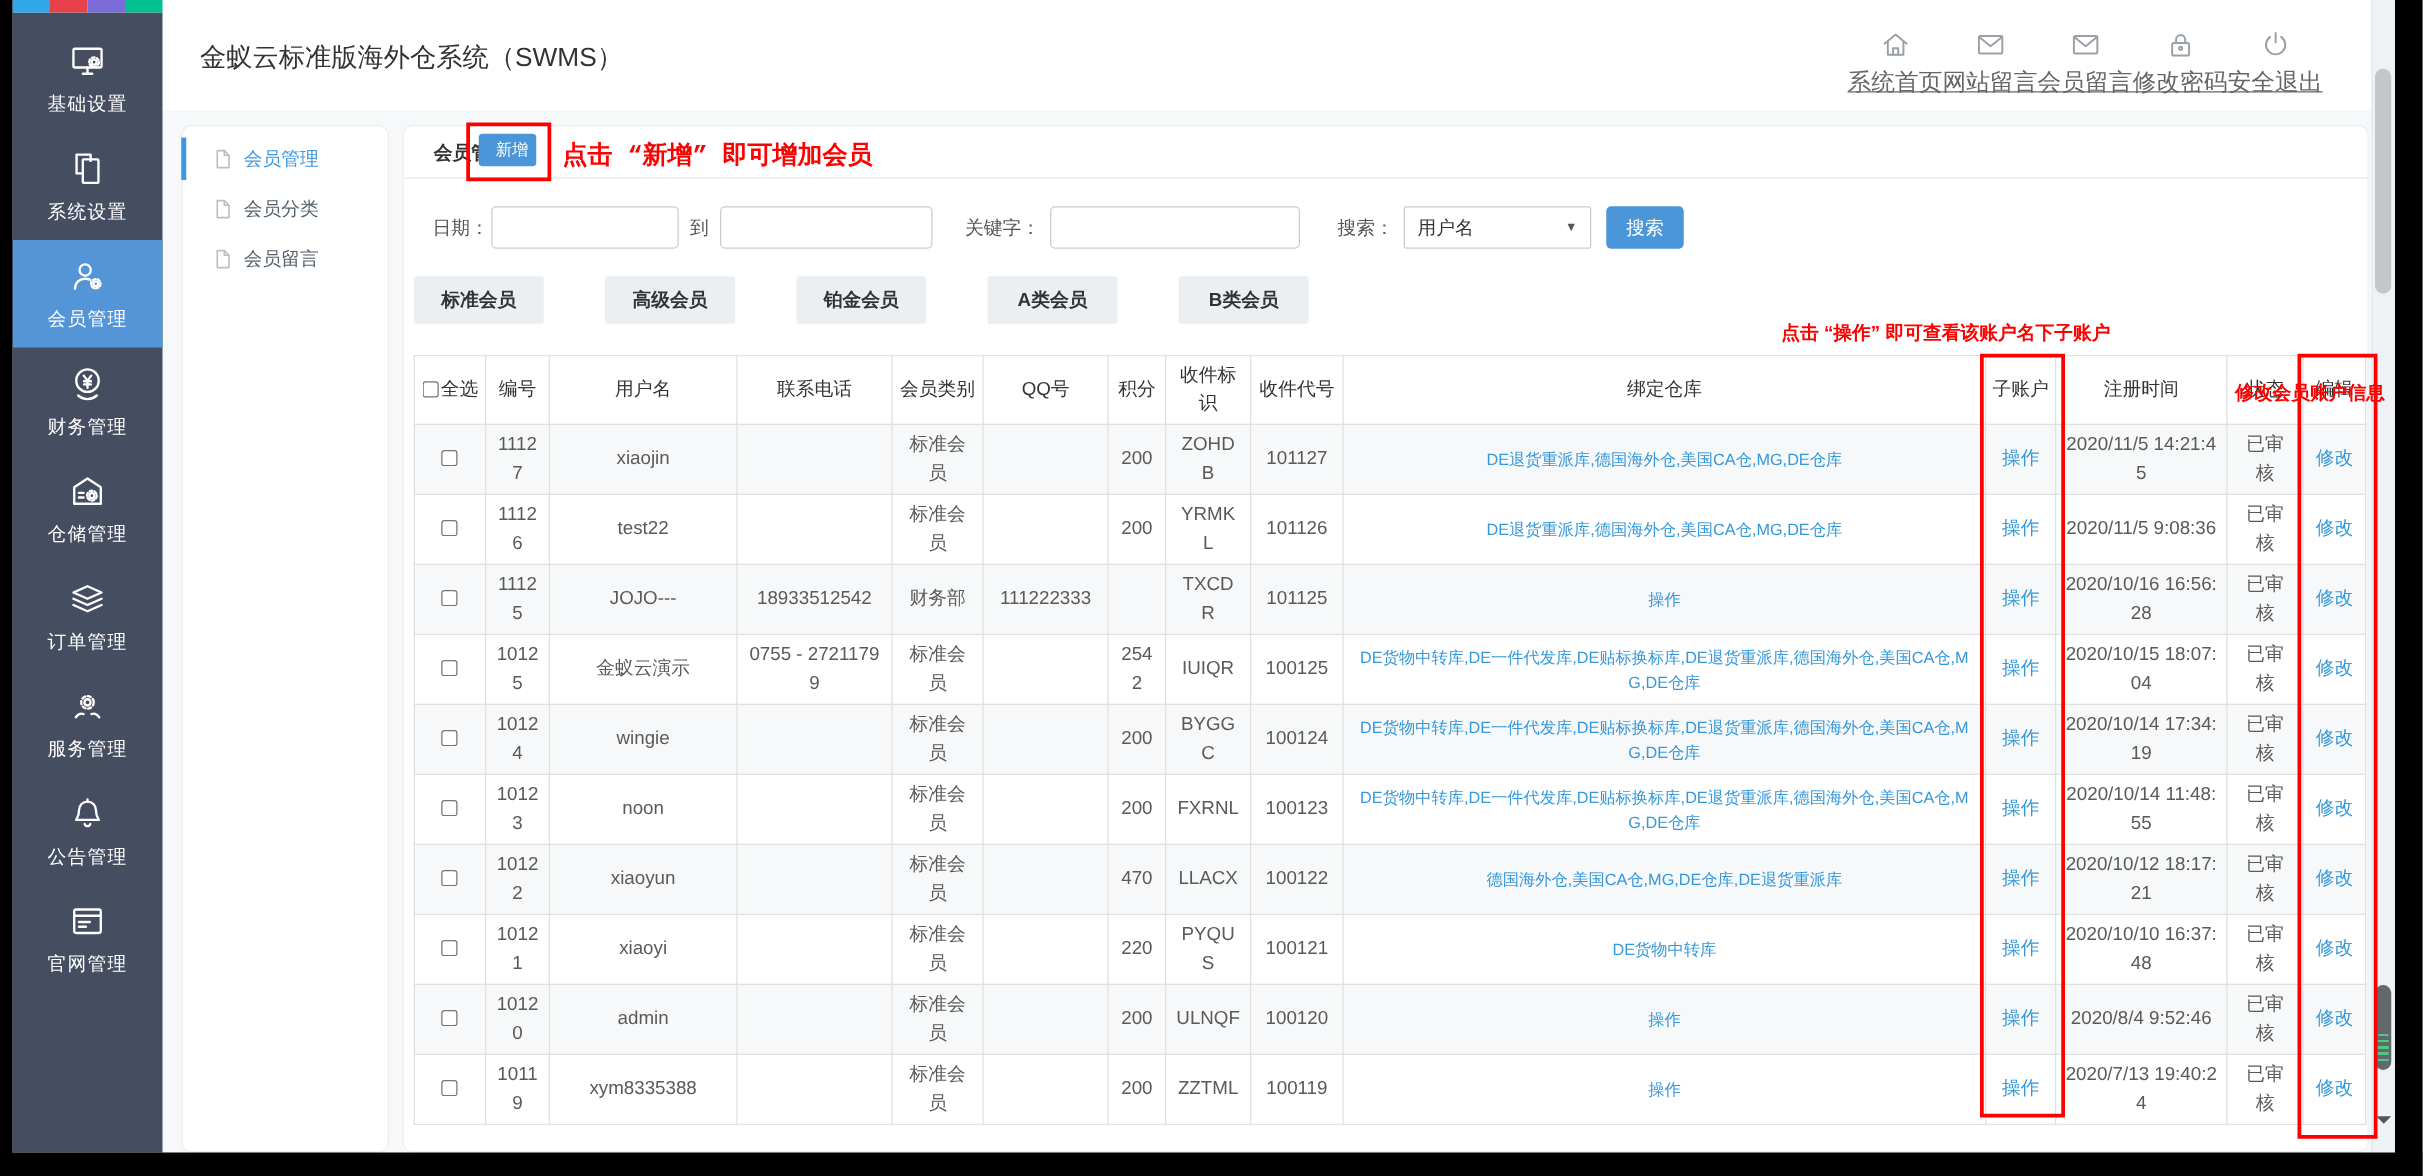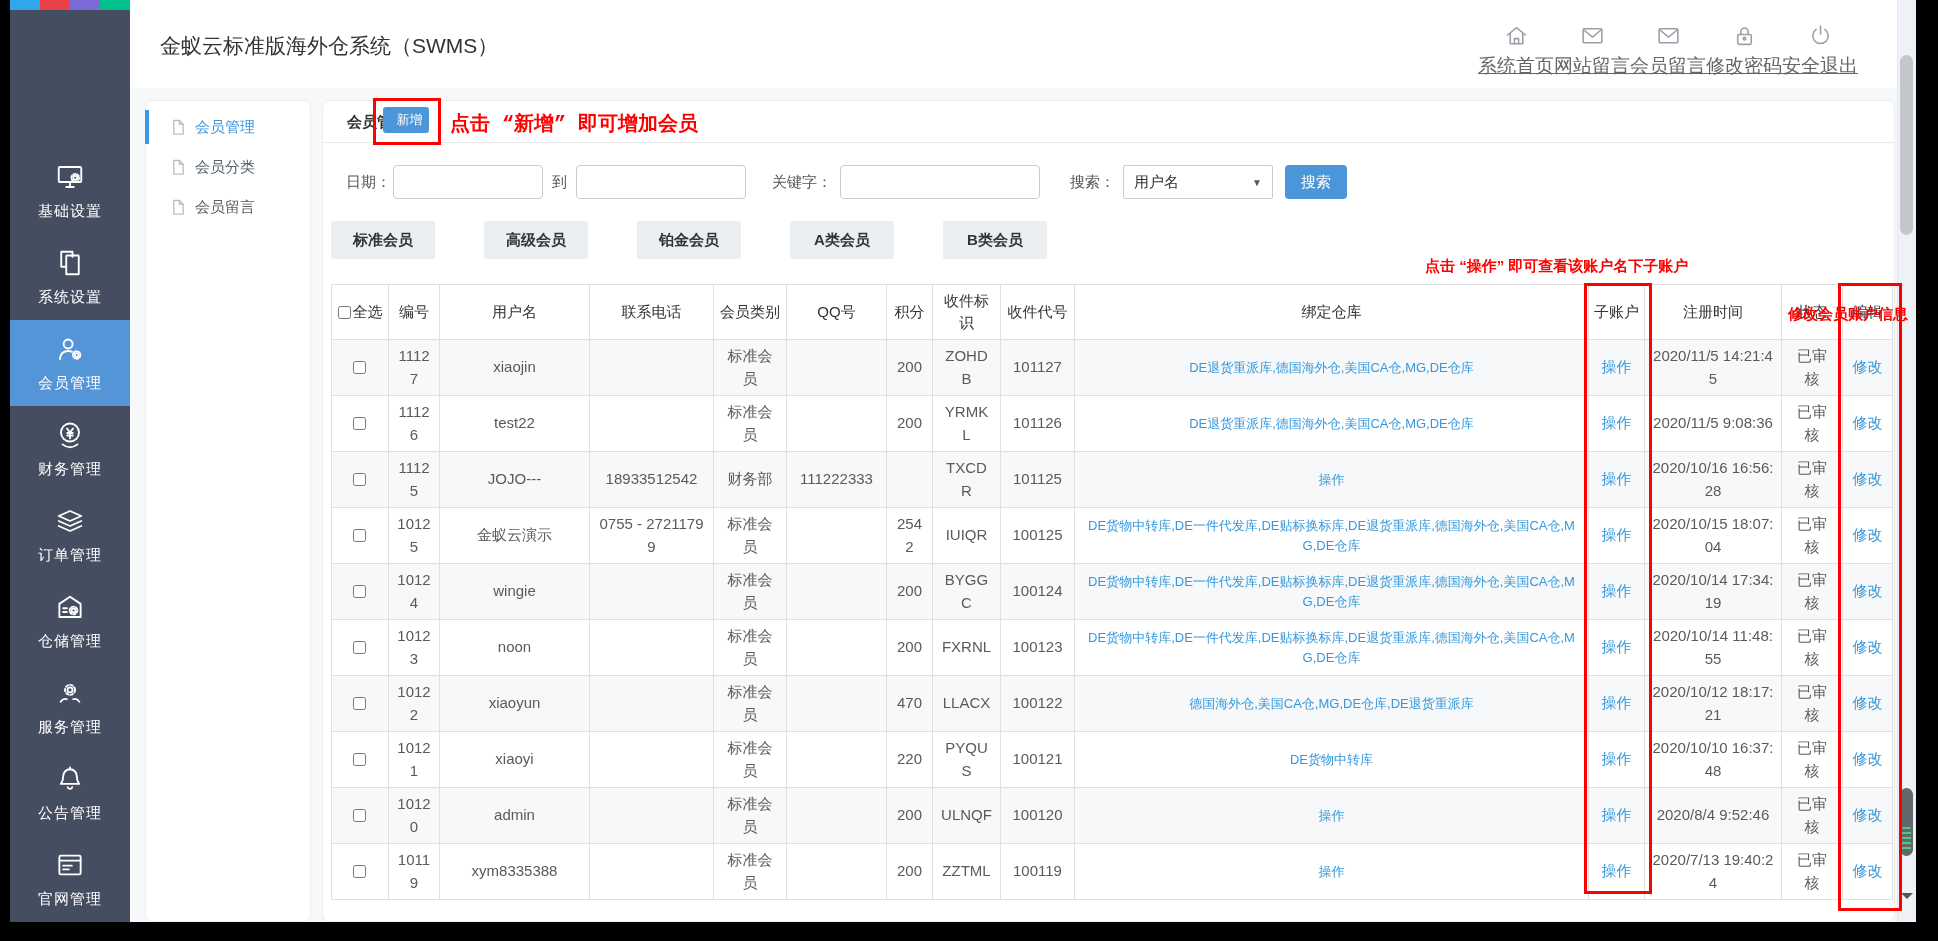--- a/index.html
+++ b/index.html
@@ -8,21 +8,21 @@
   
   .frame{position:absolute;background:#000;z-index:30;}
   .frame-l{left:0;top:0;width:10px;height:941px;}
   .frame-r{left:1916px;top:0;width:22px;height:941px;}
   .frame-b{left:0;top:922px;width:1938px;height:19px;}
   
   .top-strip{position:absolute;left:10px;top:0;width:120px;height:10px;display:flex;z-index:25;}
   .top-strip span{flex:1;}
   
   .sidebar{position:absolute;left:10px;top:10px;width:120px;height:912px;background:#454D61;z-index:5;
-           display:flex;flex-direction:column;padding-top:10px;box-sizing:border-box;justify-content:flex-end;}
+           display:flex;flex-direction:column;padding-top:10px;box-sizing:border-box;}
   .sb-item{height:86px;flex:0 0 86px;display:flex;flex-direction:column;align-items:center;justify-content:center;
            gap:10px;color:#fff;cursor:pointer;}
   .sb-item.active{background:#5495D8;}
   .sb-item svg{width:30px;height:30px;stroke:#fff;fill:none;stroke-width:1.5;stroke-linecap:round;stroke-linejoin:round;}
   .sb-item .lbl{font-size:15px;letter-spacing:1px;white-space:nowrap;}
   
   .app-header{position:absolute;left:130px;top:10px;width:1786px;height:78px;background:#fff;z-index:4;}
   .page-title{position:absolute;left:30px;top:22px;font-size:21px;color:#333;font-weight:400;}
   .hnav{position:absolute;right:62px;top:13px;display:flex;gap:8px;}
   .hnav-item{width:68px;display:flex;flex-direction:column;align-items:center;gap:5px;color:#666;cursor:pointer;}
@@ -126,34 +126,34 @@
       <div class="sb-item">
         <svg viewBox="0 0 24 24">
           <circle cx="12" cy="10" r="7.2"></circle>
           <path d="M9.6 6.8 12 10 l2.4-3.2 M9.8 10.4 h4.4 M9.8 12.4 h4.4 M12 10 v4.6"></path>
           <path d="M6 19.5 c2 1.6 4 2.3 6 2.3 s4-0.7 6-2.3"></path>
         </svg>
         <span class="lbl">财务管理</span>
       </div>
       <div class="sb-item">
         <svg viewBox="0 0 24 24">
-          <path d="M12 4 21 8 12 12 3 8 Z"></path>
-          <path d="M3 12 12 16 21 12"></path>
-          <path d="M3 16 12 20 21 16"></path>
-        </svg>
-        <span class="lbl">订单管理</span>
-      </div>
-      <div class="sb-item">
-        <svg viewBox="0 0 24 24">
           <path d="M3.5 9.5 12 3.8 20.5 9.5 V20 H3.5 Z"></path>
           <path d="M6.5 13 h3 M6.5 16 h3"></path>
           <circle cx="14.8" cy="14.8" r="1.6"></circle>
           <circle cx="14.8" cy="14.8" r="3.1" stroke-dasharray="1.7 1.5"></circle>
         </svg>
         <span class="lbl">仓储管理</span>
+      </div>
+      <div class="sb-item">
+        <svg viewBox="0 0 24 24">
+          <path d="M12 4 21 8 12 12 3 8 Z"></path>
+          <path d="M3 12 12 16 21 12"></path>
+          <path d="M3 16 12 20 21 16"></path>
+        </svg>
+        <span class="lbl">订单管理</span>
       </div>
       <div class="sb-item">
         <svg viewBox="0 0 24 24">
           <circle cx="12" cy="9.5" r="2"></circle>
           <circle cx="12" cy="9.5" r="4" stroke-dasharray="2 1.7"></circle>
           <path d="M4.5 19 c1.5-2 3.5-2.6 5-2 M19.5 19 c-1.5-2-3.5-2.6-5-2"></path>
         </svg>
         <span class="lbl">服务管理</span>
       </div>
       <div class="sb-item">

